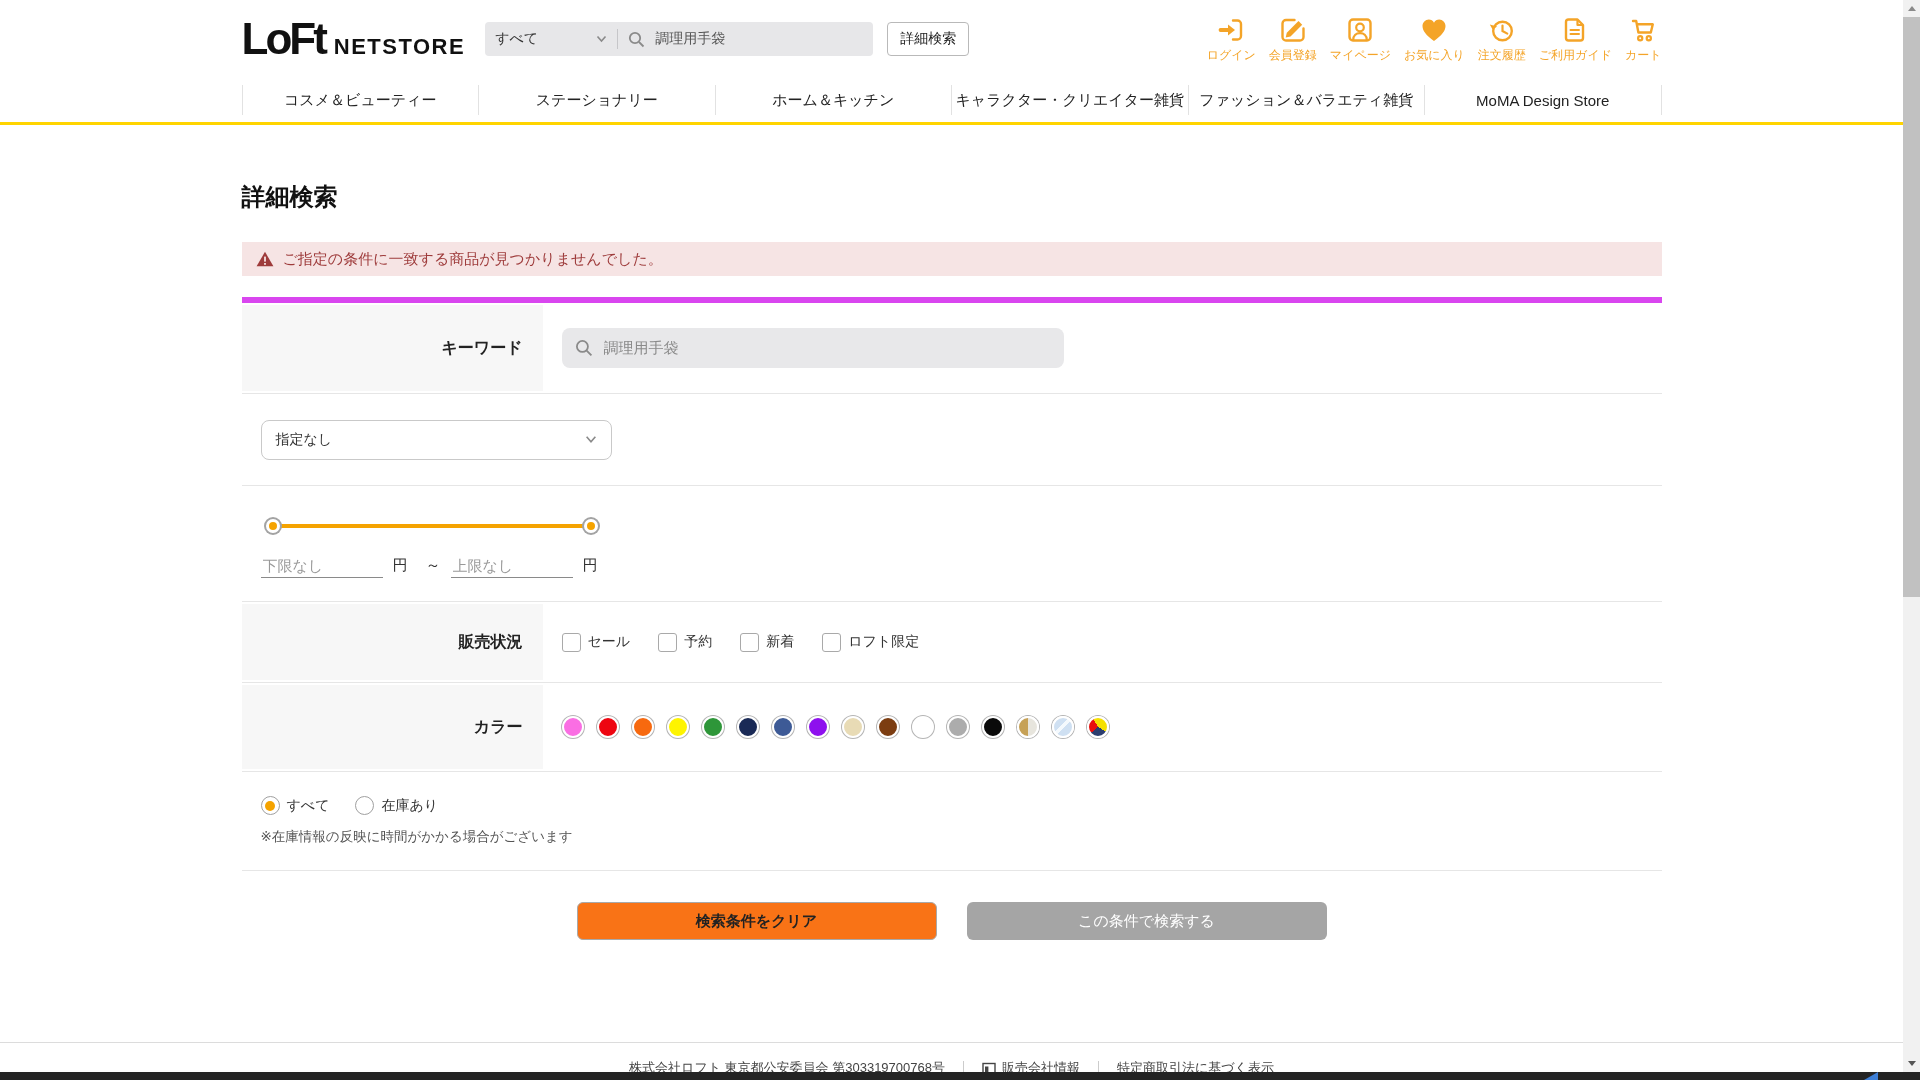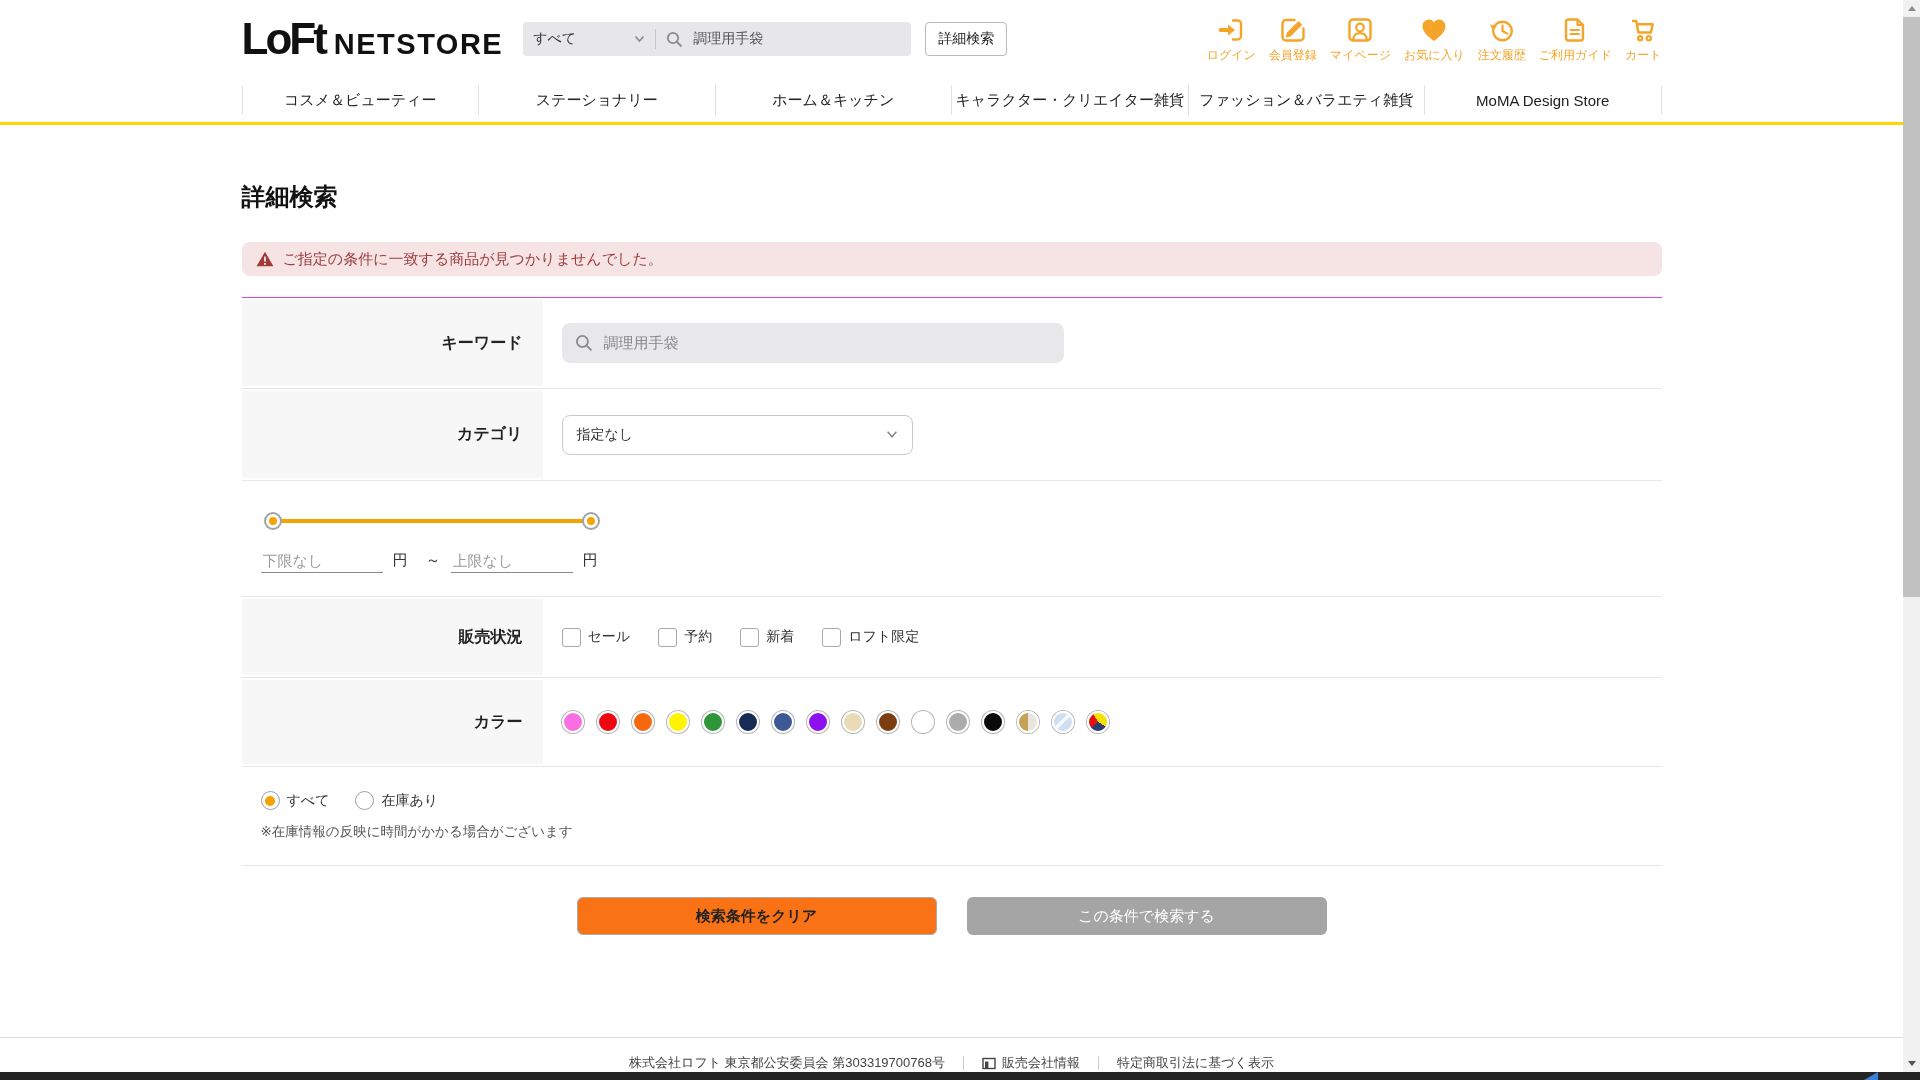--- a/index.html
+++ b/index.html
@@ -8,45 +8,45 @@
     width:1920px; height:1080px; overflow:hidden; background:#fff;
     font-family:"Liberation Sans","DejaVu Sans",sans-serif; color:#222;
   }
   .page { position:absolute; left:0; top:0; width:1903px; height:1072px; background:#fff; }
   .container { width:1420px; margin:0 auto; }
 
   
   .header-top { height:78px; display:flex; align-items:center; }
   .logo { display:flex; align-items:baseline; gap:9px; cursor:pointer; }
   .logo-loft { font-size:44px; font-weight:bold; letter-spacing:-3px; color:#111; line-height:1; }
-  .logo-netstore { font-size:29px; font-weight:bold; letter-spacing:1.5px; color:#111; }
+  .logo-netstore { font-size:22px; font-weight:bold; letter-spacing:1.5px; color:#111; }
 
   .search-area { display:flex; align-items:center; gap:14px; margin-left:20px; }
   .search-pill { display:flex; align-items:center; width:388px; height:34px; background:#E7E7E9; border-radius:4px; padding:0 10px; }
   .cat-select { display:flex; align-items:center; justify-content:space-between; width:112px; font-size:14px; color:#333; cursor:pointer; }
   .pill-divider { width:1px; height:20px; background:#C6C6C9; margin:0 10px; }
   .pill-query { display:flex; align-items:center; gap:8px; flex:1; }
   .pill-query input { border:none; background:transparent; outline:none; font-size:14px; color:#555; width:200px; font-family:inherit; }
   .detail-btn { height:34px; padding:0 12px; background:#fff; border:1px solid #B9B9B9; border-radius:4px; font-size:14px; color:#222; cursor:pointer; font-family:inherit; }
 
   .quick-links { margin-left:auto; display:flex; gap:13px; align-items:flex-start; }
   .ql-item { display:flex; flex-direction:column; align-items:center; gap:2px; cursor:pointer; }
   .ql-label { font-size:12px; color:#F4A428; white-space:nowrap; }
 
   .nav-bar { border-bottom:3px solid #FFD400; }
   .nav-inner { display:flex; align-items:center; height:44px; }
   .nav-item { flex:1; text-align:center; font-size:15px; color:#222; cursor:pointer; white-space:nowrap; }
   .nav-sep { width:1px; height:30px; background:#E2E2E2; }
 
   
   .page-title { font-size:24px; font-weight:bold; color:#111; margin:56px 0 0 0; }
-  .error-banner { margin-top:29px; height:34px; background:#F6E4E4; display:flex; align-items:center; gap:9px; padding:12px 14px;border-radius:8px; }
+  .error-banner { margin-top:29px; height:34px; background:#F6E4E4; display:flex; align-items:center; gap:9px; padding:12px 14px; }
   .error-text { font-size:15px; color:#9E3B3B; }
 
-  .form-table { margin-top:21px; border-top:1px solid #d946ef; }
+  .form-table { margin-top:21px; border-top:6px solid #d946ef; }
   .form-row { display:flex; border-bottom:1px solid #E6E6E6; }
   .label-cell { width:301px; background:#F7F7F7; display:flex; align-items:center; justify-content:flex-end;
                 padding-right:20px; font-size:16px; font-weight:bold; color:#222;
                 border-top:2px solid #fff; border-bottom:2px solid #fff; }
   .content-cell { flex:1; padding-left:19px; display:flex; align-items:center; }
   .row-keyword { height:91px; }
   .row-category { height:92px; }
   .row-price { height:116px; }
   .row-color { height:89px; }
   .row-sales { height:81px; }
@@ -236,21 +236,20 @@
             <svg width="18" height="18" viewBox="0 0 17 17">
               <circle cx="7" cy="7" r="5.2" fill="none" stroke="#8A8A8A" stroke-width="1.7"></circle>
               <line x1="11" y1="11" x2="15.5" y2="15.5" stroke="#8A8A8A" stroke-width="1.7"></line>
             </svg>
             <input type="text" value="調理用手袋" style="">
           </div>
         </div>
       </div>
 
       <div class="form-row row-category">
-        <div class="label-cell">カテゴリ</div>
         <div class="content-cell">
           <div class="cat-select-box">
             <span>指定なし</span>
             <svg width="12" height="9" viewBox="0 0 11 8">
               <polyline points="1.5,1.5 5.5,6 9.5,1.5" fill="none" stroke="#8A8A8A" stroke-width="1.5"></polyline>
             </svg>
           </div>
         </div>
       </div>
 

